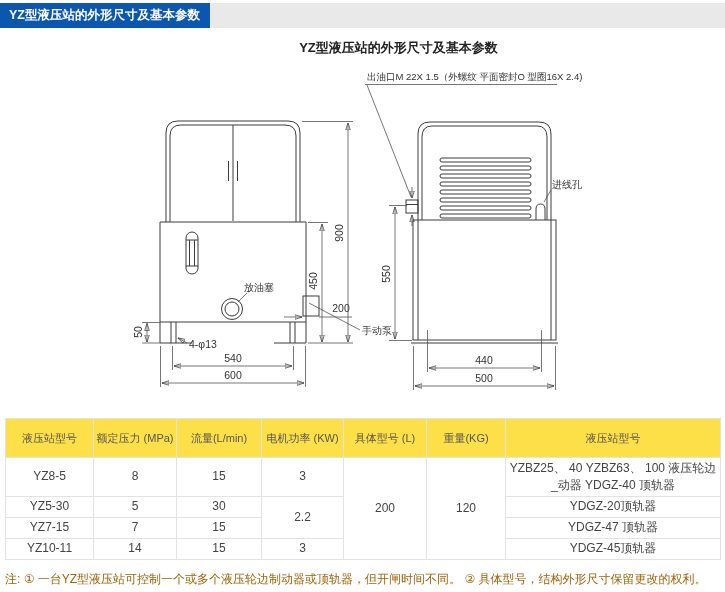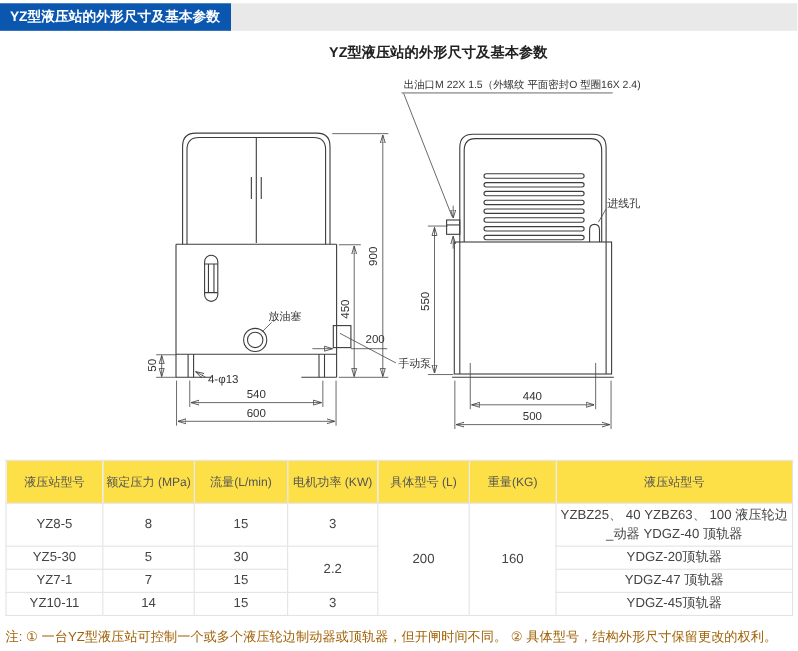--- a/index.html
+++ b/index.html
@@ -214,32 +214,32 @@
         <th>液压站型号</th>
       </tr>
     </thead>
     <tbody>
       <tr class="r1">
         <td>YZ8-5</td>
         <td>8</td>
         <td>15</td>
         <td>3</td>
         <td rowspan="4">200</td>
-        <td rowspan="4">160</td>
+        <td rowspan="4">120</td>
         <td>YZBZ25、 40 YZBZ63、 100 液压轮边_动器 YDGZ-40 顶轨器</td>
       </tr>
       <tr class="r2">
         <td>YZ5-30</td>
         <td>5</td>
         <td>30</td>
         <td rowspan="2">2.2</td>
         <td>YDGZ-20顶轨器</td>
       </tr>
       <tr class="r3">
-        <td>YZ7-1</td>
+        <td>YZ7-15</td>
         <td>7</td>
         <td>15</td>
         <td>YDGZ-47 顶轨器</td>
       </tr>
       <tr class="r4">
         <td>YZ10-11</td>
         <td>14</td>
         <td>15</td>
         <td>3</td>
         <td>YDGZ-45顶轨器</td>

